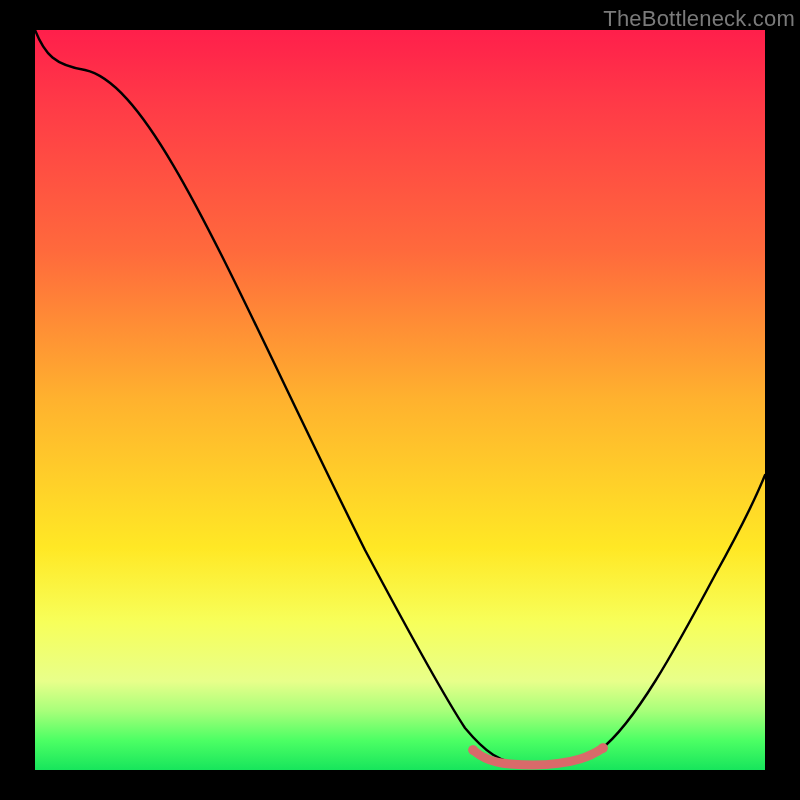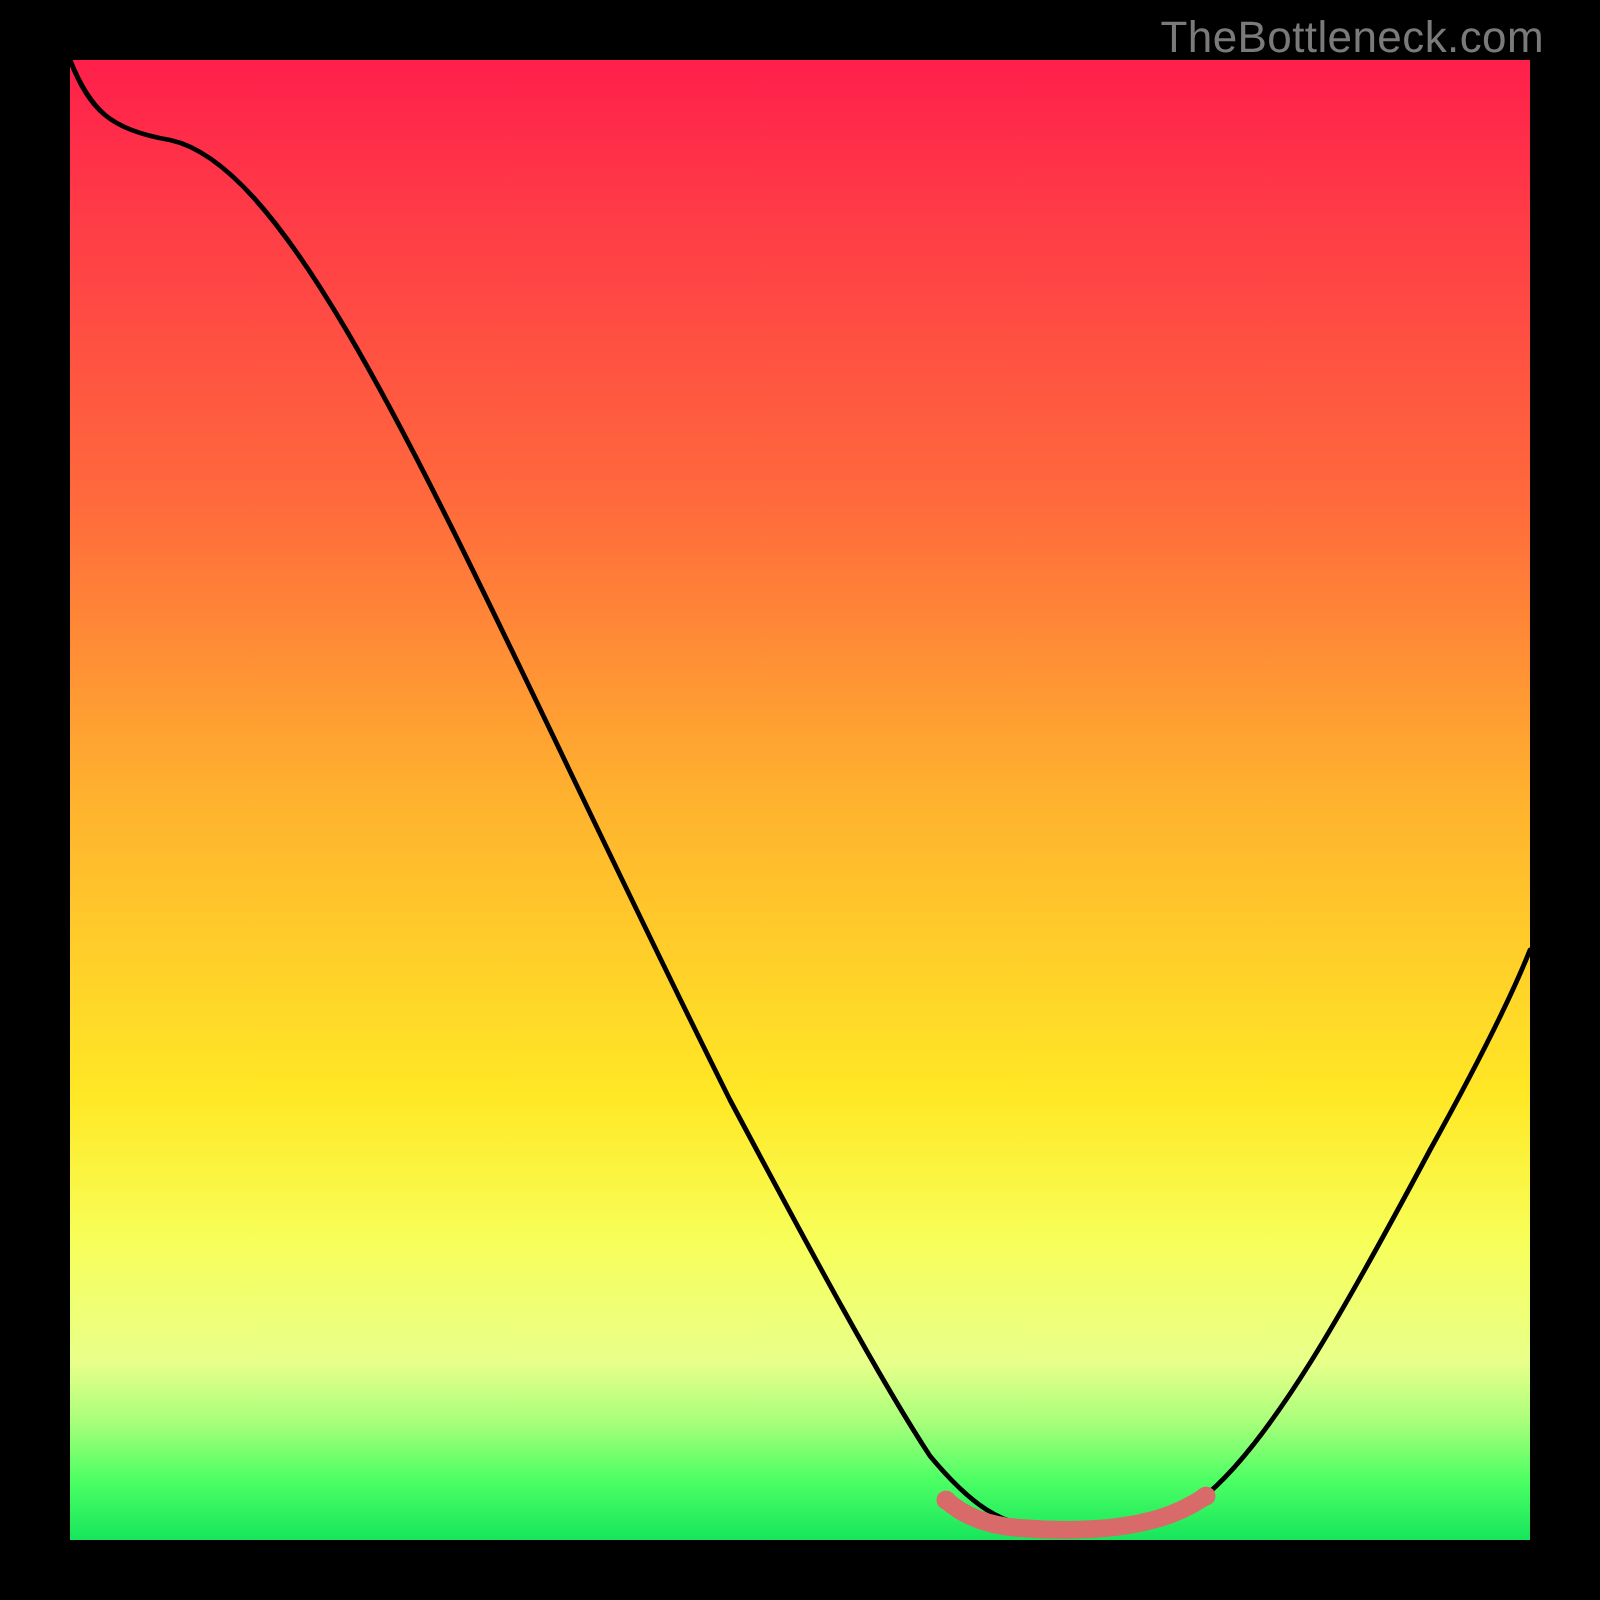--- a/index.html
+++ b/index.html
@@ -36,21 +36,21 @@
       #f7ff5a 80%,
       #e8ff8a 88%,
       #a8ff7a 92%,
       #4cff64 96%,
       #17e55c 100%
     );
   }
   .watermark {
     position: absolute;
     top: 6px;
-    right: 28px;
+    right: 5px;
     color: #7a7a7a;
     font-size: 22px;
     font-weight: 500;
     letter-spacing: 0.2px;
     user-select: none;
   }
   svg.curve {
     position: absolute;
     left: 0;
     top: 0;

